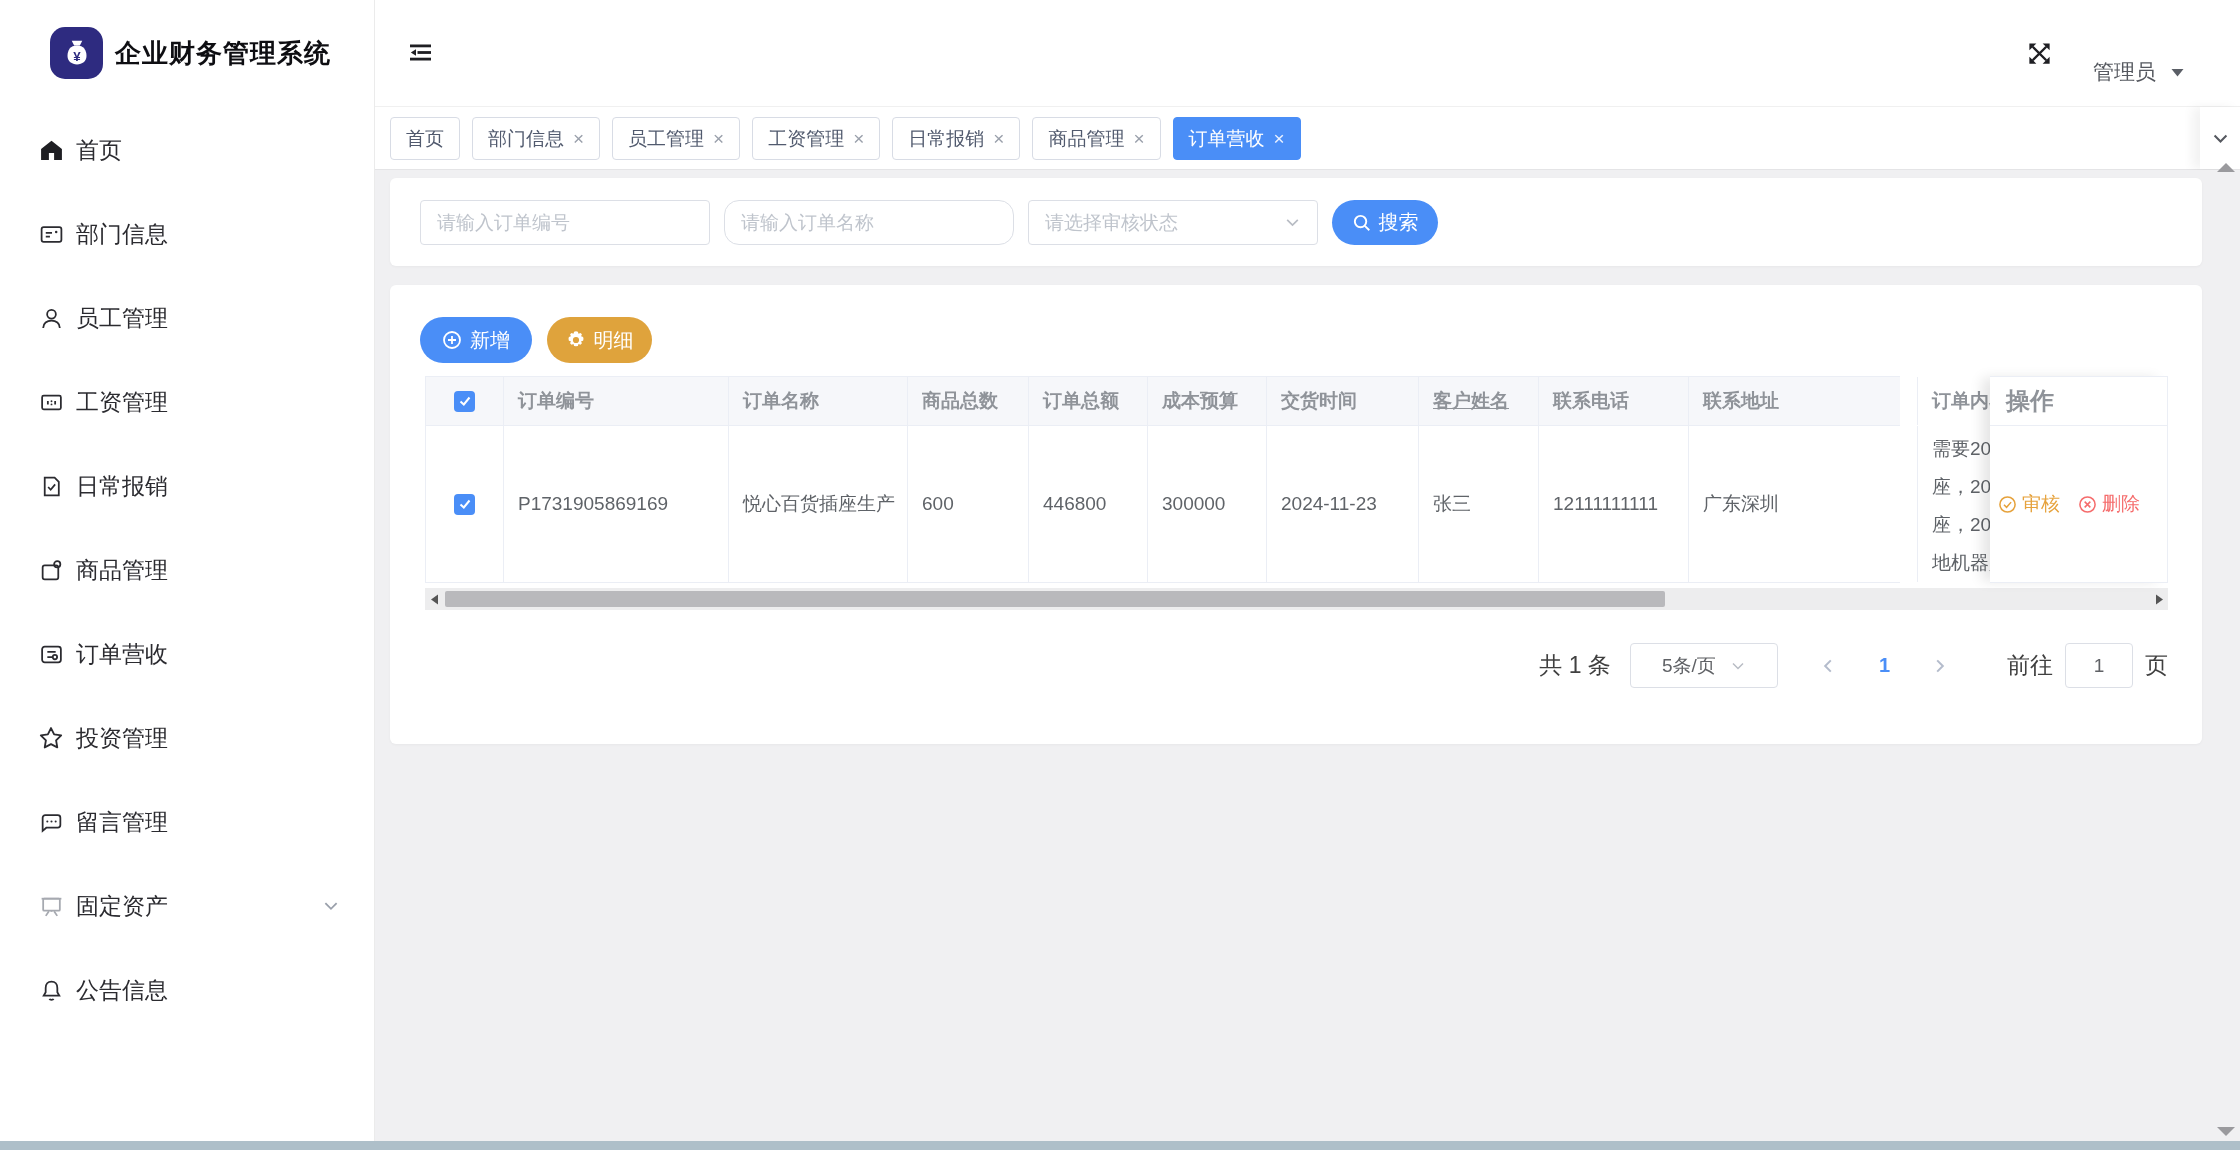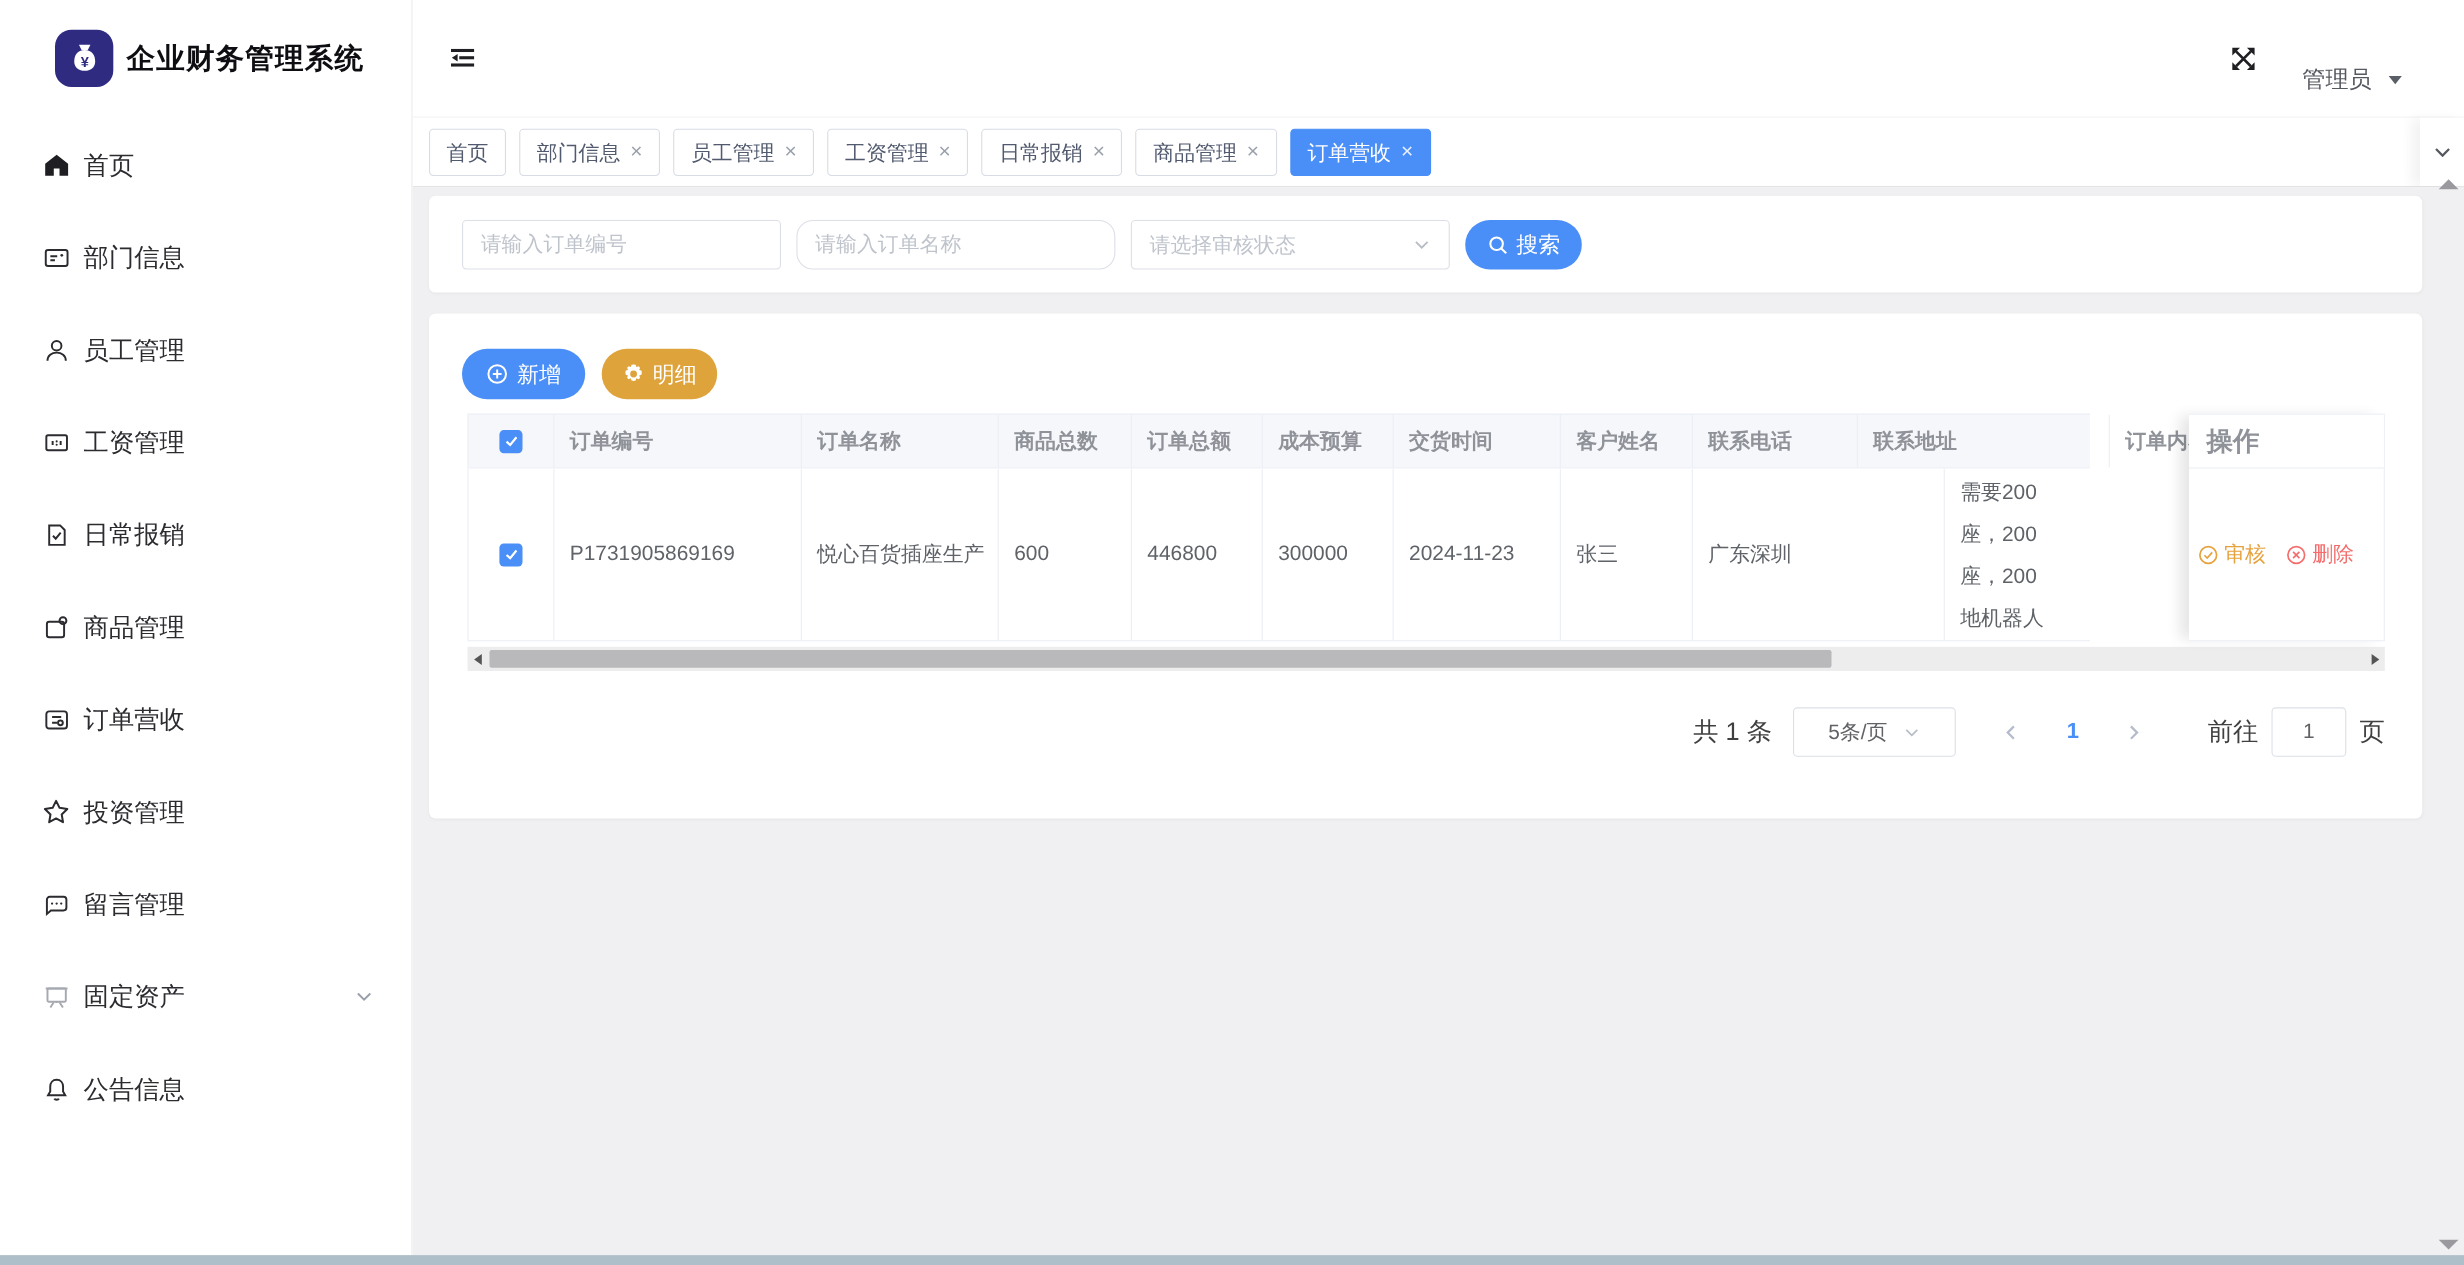--- a/index.html
+++ b/index.html
@@ -336,40 +336,41 @@
                 <path d="M2.5 7.5 L5.8 10.5 L11.5 3.5" fill="none" stroke="#fff" stroke-width="2"></path>
               </svg>
           </span>
         </div>
         <div class="cell" style="width:225px;">订单编号</div>
         <div class="cell" style="width:179px;">订单名称</div>
         <div class="cell" style="width:121px;">商品总数</div>
         <div class="cell" style="width:119px;">订单总额</div>
         <div class="cell" style="width:119px;">成本预算</div>
         <div class="cell" style="width:152px;">交货时间</div>
-        <div class="cell" style="width:120px;">客户姓名</div>
+        <div class="cell" style="width:120px;text-decoration:underline;">客户姓名</div>
         <div class="cell" style="width:150px;">联系电话</div>
         <div class="cell" style="width:229px;">联系地址</div>
         <div class="cell" style="width:250px;">订单内容</div>
       </div>
       <div class="brow">
         <div class="cell" style="width:79px;">
           <span class="checkbox">
             <svg width="14" height="14" viewBox="0 0 14 14">
                 <path d="M2.5 7.5 L5.8 10.5 L11.5 3.5" fill="none" stroke="#fff" stroke-width="2"></path>
               </svg>
           </span>
         </div>
         <div class="cell" style="width:225px;">P1731905869169</div>
         <div class="cell" style="width:179px;">悦心百货插座生产</div>
         <div class="cell" style="width:121px;">600</div>
         <div class="cell" style="width:119px;">446800</div>
         <div class="cell" style="width:119px;">300000</div>
         <div class="cell" style="width:152px;">2024-11-23</div>
         <div class="cell" style="width:120px;">张三</div>
+        <div class="cell" style="width:150px;">12111111111</div>
         <div class="cell" style="width:229px;">广东深圳</div>
         <div class="cell content" style="width:250px;">需要200
 座，200
 座，200
 地机器人</div>
       </div>
     </div>
 
     <div id="opcol">
       <div class="oph">操作</div>

